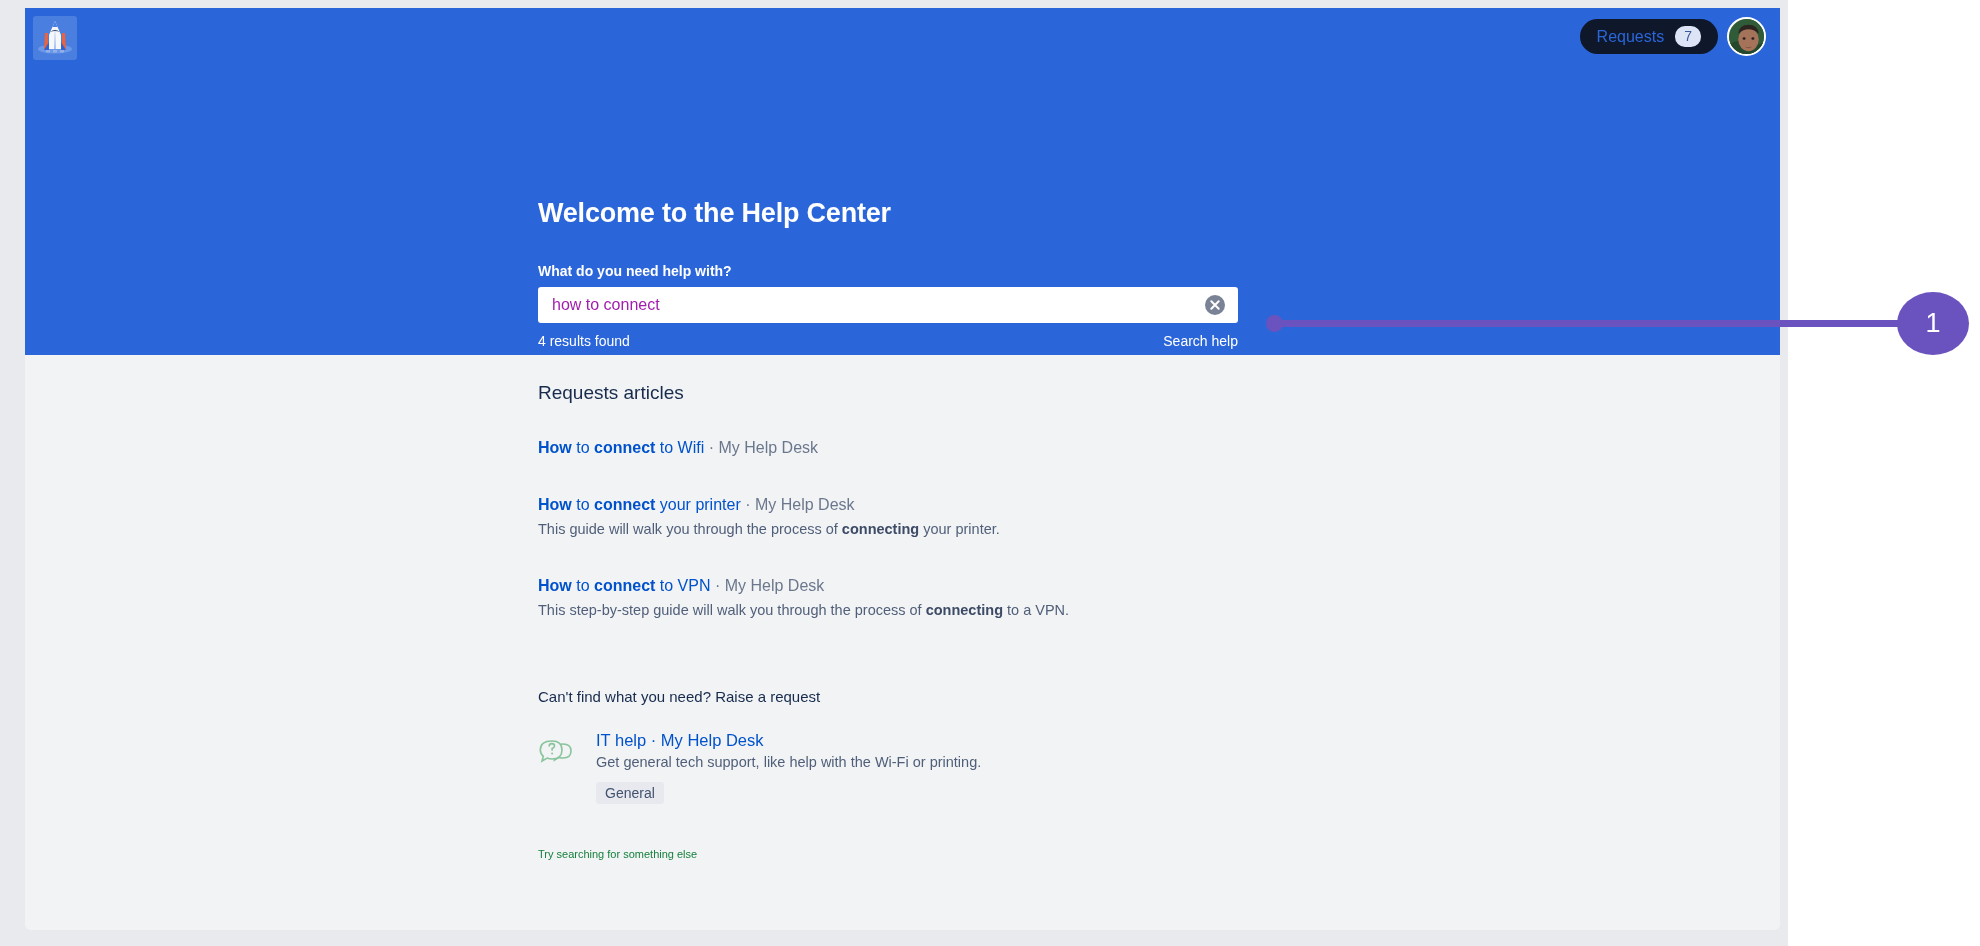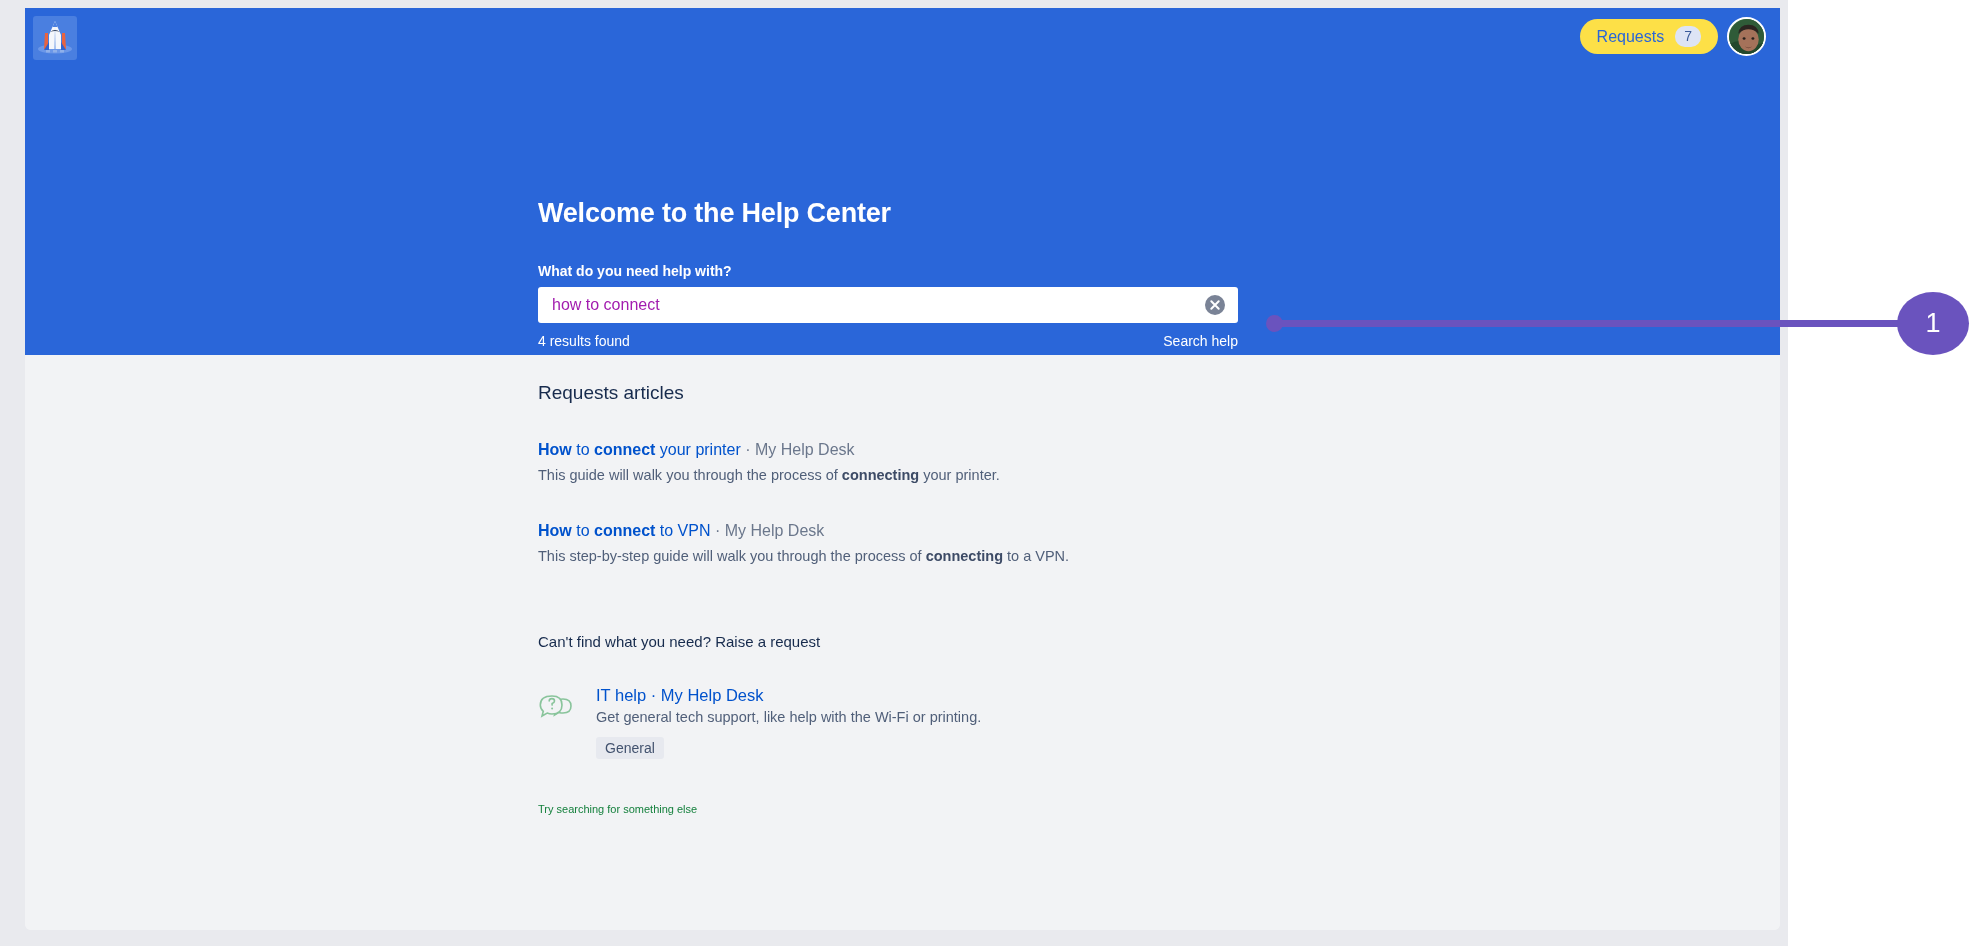--- a/index.html
+++ b/index.html
@@ -63,21 +63,21 @@
     top: 9px;
     display: flex;
     align-items: center;
     gap: 9px;
   }
 
   .requests-btn {
     display: flex;
     align-items: center;
     gap: 11px;
-    background: #fde047;
+    background: #0f172a;
     color: #2a66d9;
     border: none;
     border-radius: 20px;
     height: 35px;
     padding: 0 17px;
     font-size: 16px;
     font-family: "Liberation Sans", sans-serif;
     cursor: pointer;
     white-space: nowrap;
   }
@@ -219,21 +219,21 @@
   .raise-request-heading {
     font-size: 15px;
     color: #172b4d;
     margin-top: 67px;
   }
 
   .request-row {
     display: flex;
     align-items: flex-start;
     gap: 18px;
-    margin-top: 36px;
+    margin-top: 26px;
   }
   .bubble-icon { width: 40px; height: 40px; flex: none; margin-top: 3px; }
 
   .request-link {
     font-size: 16.5px;
     color: #0052cc;
     text-decoration: none;
     cursor: pointer;
   }
   .request-desc {
@@ -368,20 +368,21 @@
         </div>
       </div>
     </div>
 
     <div class="body-area">
       <div class="body-inner">
         <div class="section-title">Requests articles</div>
 
         <div id="articles-container">
             <div class="article">
+              <div class="article-title"><span class="hl">How</span><span> to </span><span class="hl">connect</span><span> to Wifi</span><span class="src"> · My Help Desk</span></div>
             </div>
             <div class="article">
               <div class="article-title"><span class="hl">How</span><span> to </span><span class="hl">connect</span><span> your printer</span><span class="src"> · My Help Desk</span></div>
               <div class="article-desc"><span>This guide will walk you through the process of </span><b>connecting</b><span> your printer.</span></div>
             </div>
             <div class="article">
               <div class="article-title"><span class="hl">How</span><span> to </span><span class="hl">connect</span><span> to VPN</span><span class="src"> · My Help Desk</span></div>
               <div class="article-desc"><span>This step-by-step guide will walk you through the process of </span><b>connecting</b><span> to a VPN.</span></div>
             </div>
           </div>

